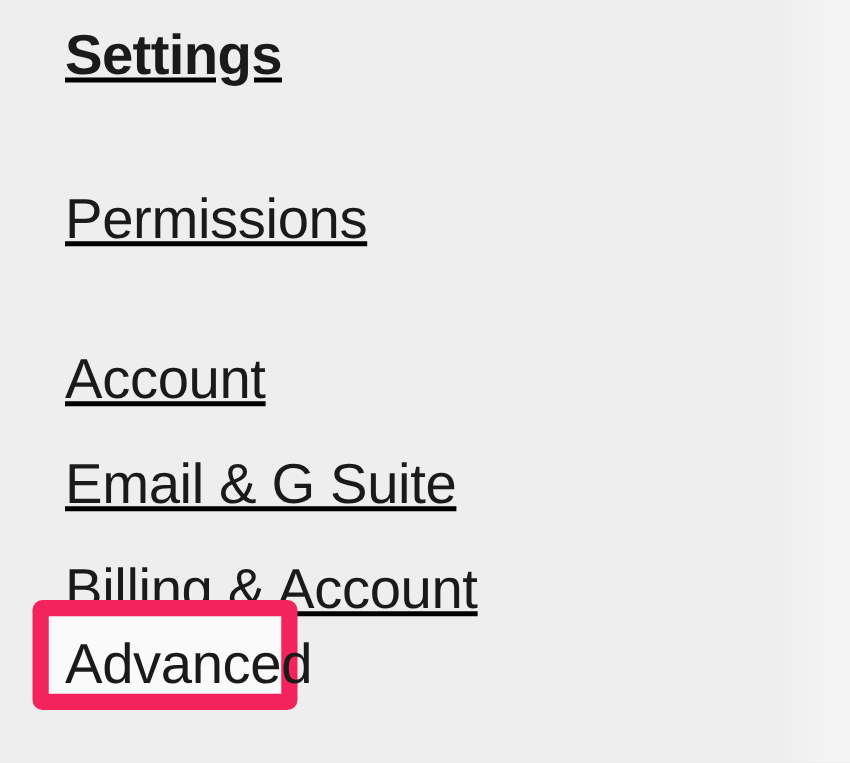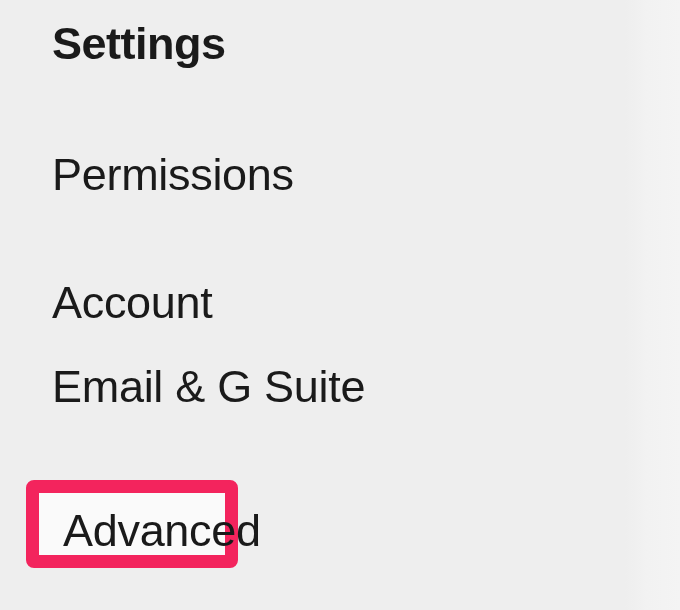--- a/index.html
+++ b/index.html
@@ -14,20 +14,21 @@
       font-family: -apple-system, BlinkMacSystemFont, "Segoe UI", Helvetica, Arial, sans-serif;
       position: relative;
       overflow: hidden;
     }
     .content {
       padding-left: 52px;
       padding-top: 18px;
       width: 625px;
       background: #eeeeee;
       height: 100%;
+      text-decoration: underline;
     }
     .right-edge {
       position: absolute;
       top: 0;
       right: 0;
       width: 55px;
       height: 100%;
       background: linear-gradient(to right, #eeeeee 0%, #f2f2f2 40%, #f4f4f4 100%);
     }
     .page-title {
@@ -65,35 +66,36 @@
       width: 212px;
       height: 88px;
       border: 13px solid #f3245d;
       border-radius: 8px;
       pointer-events: none;
       background: #fafafa;
       z-index: 1;
     }
     .advanced {
       position: absolute;
-      left: 63px;
+      left: 52px;
       top: 504px;
       z-index: 2;
     }
   </style>
 </head>
 <body>
 
 <div class="content">
   <h1 class="page-title">Settings</h1>
 
   <a class="nav-item permissions">Permissions</a>
 
   <a class="nav-item domains">Account</a>
 
   <a class="nav-item email">Email &amp; G Suite</a>
 
+  <a class="nav-item billing">Billing &amp; Account</a>
 </div>
 
 <div class="highlight-box"></div>
 <a class="nav-item advanced">Advanced</a>
 
 <div class="right-edge"></div>
 
 </body></html>

